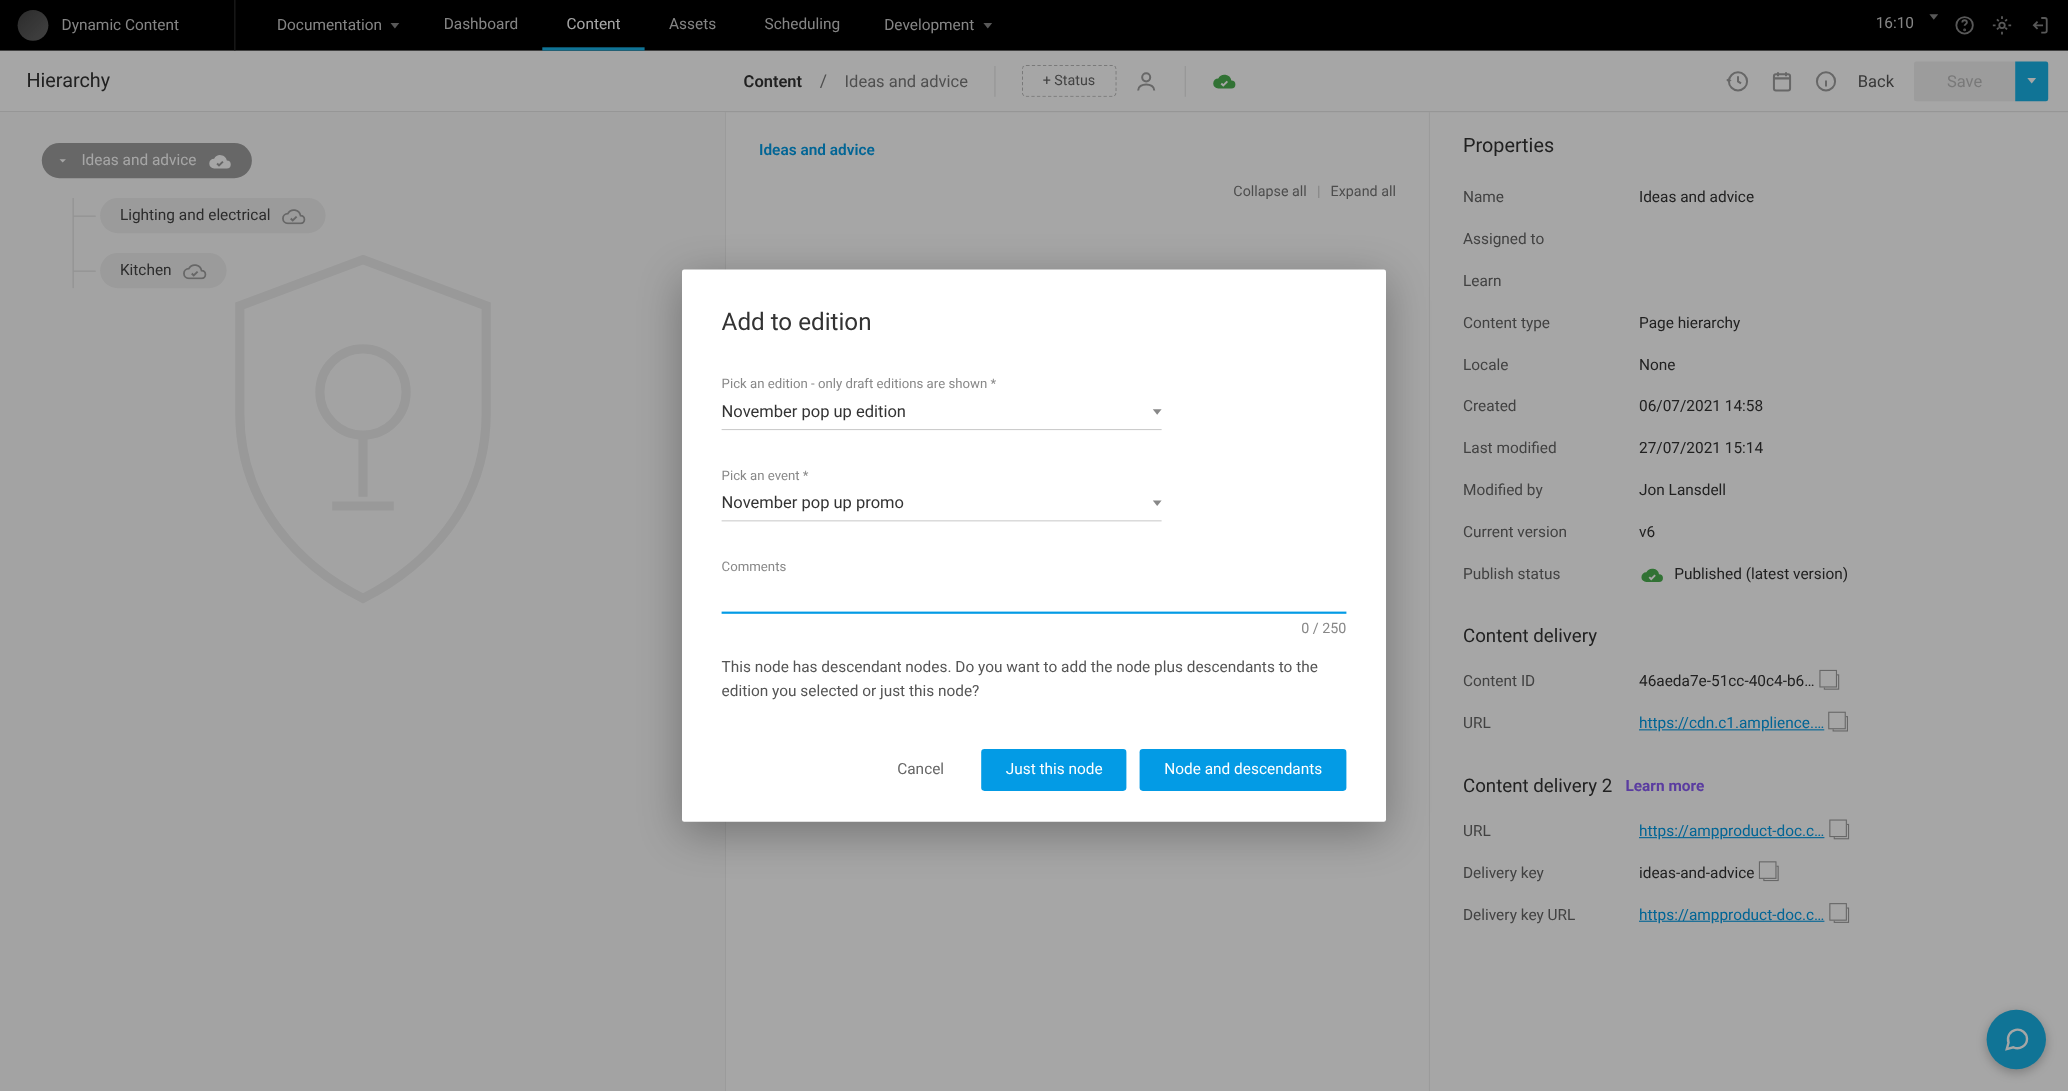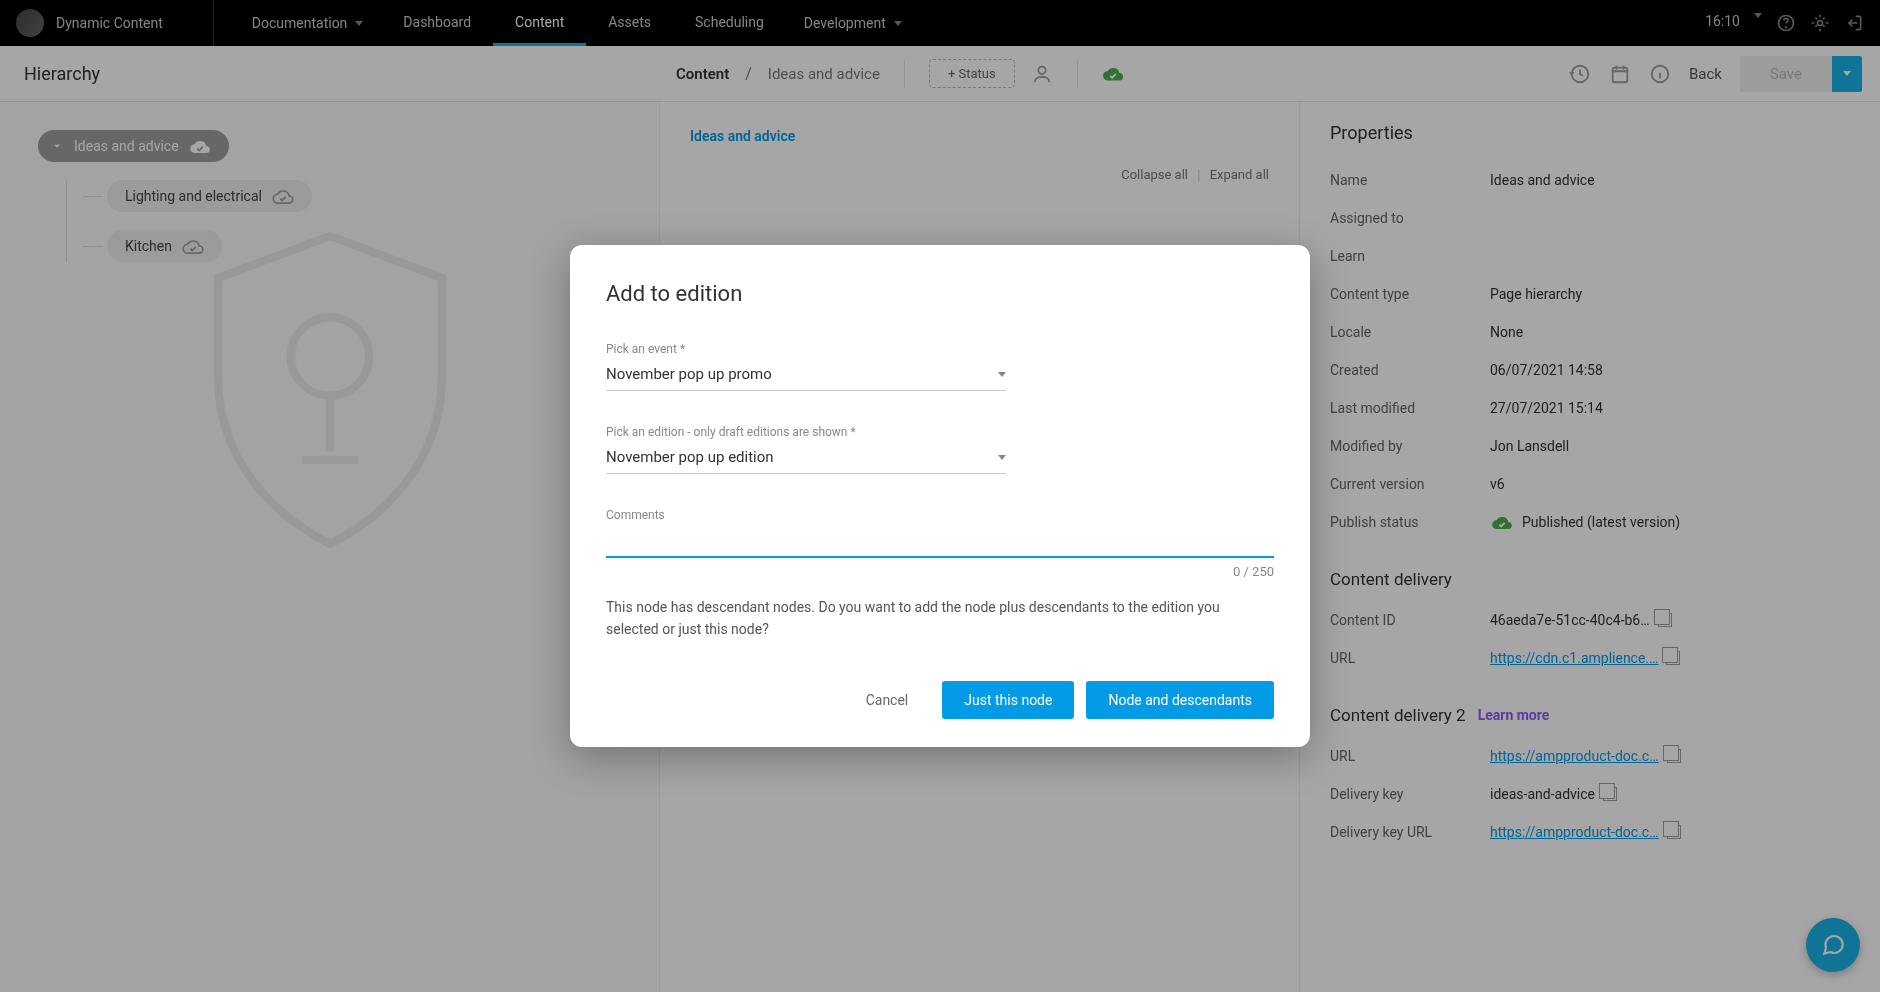--- a/index.html
+++ b/index.html
@@ -27,21 +27,21 @@
 .cloud{color:#4caf50}
 .sub-right{margin-left:auto;display:flex;align-items:center;gap:18px;padding-right:18px}
 .back-link{color:#555;font-size:15px;cursor:pointer}
 .save-wrap{display:flex}
 .save-btn{background:#f0f0f0;color:#bbb;padding:9px 30px;border:none;font-size:15px;border-radius:2px 0 0 2px}
 .save-dd{width:30px;background:#1ab3e6;color:#fff;border:none;border-radius:0 2px 2px 0;display:flex;align-items:center;justify-content:center;cursor:pointer}
 .main{display:flex;height:calc(100% - 102px)}
 .col-tree{width:660px;background:#fbfbfb;border-right:1px solid #eee;padding:28px 38px}
 .tree-root{display:inline-flex;align-items:center;background:#9e9e9e;color:#fff;border-radius:20px;padding:8px 18px 8px 12px;gap:10px;font-size:14px;cursor:pointer}
 .tree-chev{width:14px;height:14px;color:#fff}
-.tree-children{margin-left:28px;margin-top:18px;border-left:1px solid #ddd;padding-left:40px;display:flex;flex-direction:column;gap:18px}
+.tree-children{margin-left:28px;margin-top:18px;border-left:1px solid #ddd;padding-left:24px;display:flex;flex-direction:column;gap:18px}
 .tree-child{display:inline-flex;align-items:center;background:#eee;color:#444;border-radius:20px;padding:8px 18px 8px 18px;gap:10px;font-size:14px;cursor:pointer;width:fit-content;position:relative}
 .tree-child::before{content:"";position:absolute;left:-24px;top:50%;width:20px;height:1px;background:#ddd}
 .col-mid{flex:1;padding:24px 30px;border-right:1px solid #eee}
 .mid-link{color:#039be5;font-size:14px;font-weight:600}
 .mid-ctrls{text-align:right;font-size:13px;color:#777;margin-top:22px}
 .mid-ctrls span{cursor:pointer}
 .mid-sep{color:#ccc;margin:0 6px}
 .col-props{width:580px;padding:20px 30px;overflow-y:auto}
 .props-title{font-size:18px;color:#333;margin-bottom:18px}
 .prop-row{display:flex;padding:11px 0;font-size:14px}
@@ -50,21 +50,21 @@
 .prop-v a{color:#039be5;text-decoration:underline;cursor:pointer}
 .cloud-badge{width:24px;height:16px;color:#4caf50}
 .section-h{font-size:17px;color:#333;margin:28px 0 12px;display:flex;align-items:center;gap:12px}
 .learn{color:#8b5cf6;font-size:14px;font-weight:bold;cursor:pointer}
 .copy-ico{width:14px;height:14px;border:1.5px solid #9e9e9e;position:relative;cursor:pointer;flex-shrink:0}
 .copy-ico::before{content:"";position:absolute;width:14px;height:14px;border:1.5px solid #9e9e9e;top:-5px;left:-5px;background:#fff}
 .shield{width:280px;height:340px;position:absolute;left:190px;top:220px;opacity:0.06}
 .shield svg{width:100%;height:100%}
 .fab{position:absolute;right:20px;bottom:20px;width:54px;height:54px;border-radius:50%;background:#1ab3e6;display:flex;align-items:center;justify-content:center;color:#fff;cursor:pointer;box-shadow:0 3px 10px rgba(0,0,0,0.25)}
 .overlay{position:absolute;inset:0;background:rgba(0,0,0,0.35);display:flex;align-items:center;justify-content:center}
-.modal{width:740px;background:#fff;border-radius:12px;box-shadow:0 10px 40px rgba(0,0,0,0.3);padding:36px 36px 28px}
+.modal{width:640px;background:#fff;border-radius:2px;box-shadow:0 10px 40px rgba(0,0,0,0.3);padding:36px 36px 28px}
 .modal h2{font-size:22px;font-weight:400;color:#333;margin-bottom:36px}
 .fld{margin-bottom:34px}
 .fld-label{font-size:12px;color:#888;display:block;margin-bottom:2px}
 .fld-sel{width:400px;border:none;border-bottom:1px solid #ccc;padding:7px 0;font-size:15px;color:#333;background:transparent;display:flex;justify-content:space-between;align-items:center;cursor:pointer}
 .fld-input{width:100%;border:none;border-bottom:2px solid #039be5;padding:7px 0;font-size:15px;outline:none}
 .counter{text-align:right;font-size:13px;color:#888;margin-top:6px}
 .modal-p{font-size:14px;color:#555;line-height:1.55;margin:18px 0 40px}
 .modal-act{display:flex;justify-content:flex-end;gap:12px}
 .btn{padding:11px 22px;font-size:14px;border:none;border-radius:3px;cursor:pointer}
 .btn-txt{background:transparent;color:#666}
@@ -311,35 +311,35 @@
   <svg width="26" height="26" viewBox="0 0 24 24" fill="none" stroke="currentColor" stroke-width="2">
       <path d="M21 11.5a8 8 0 01-11.5 7L4 20l1.5-5.5A8 8 0 1121 11.5z"></path>
     </svg>
 </div>
 
 <div class="overlay">
   <div class="modal">
     <h2>Add to edition</h2>
 
     <div class="fld">
+      <label class="fld-label">Pick an edition - only draft editions are shown *</label>
+      <div class="fld-sel">
+        <span>November pop up edition</span>
+        <span class="caret"></span>
+      </div>
+    </div>
+
+    <div class="fld">
       <label class="fld-label">Pick an event *</label>
       <div class="fld-sel">
         <span>November pop up promo</span>
         <span class="caret"></span>
       </div>
     </div>
 
-    <div class="fld">
-      <label class="fld-label">Pick an edition - only draft editions are shown *</label>
-      <div class="fld-sel">
-        <span>November pop up edition</span>
-        <span class="caret"></span>
-      </div>
-    </div>
-
     <div class="fld" style="margin-bottom:8px">
       <label class="fld-label">Comments</label>
       <input class="fld-input" value="" style="">
       <div class="counter">0 / 250</div>
     </div>
 
     <p class="modal-p">This node has descendant nodes. Do you want to add the node plus descendants to the edition you selected or just this node?</p>
 
     <div class="modal-act">
       <button class="btn btn-txt">Cancel</button>

